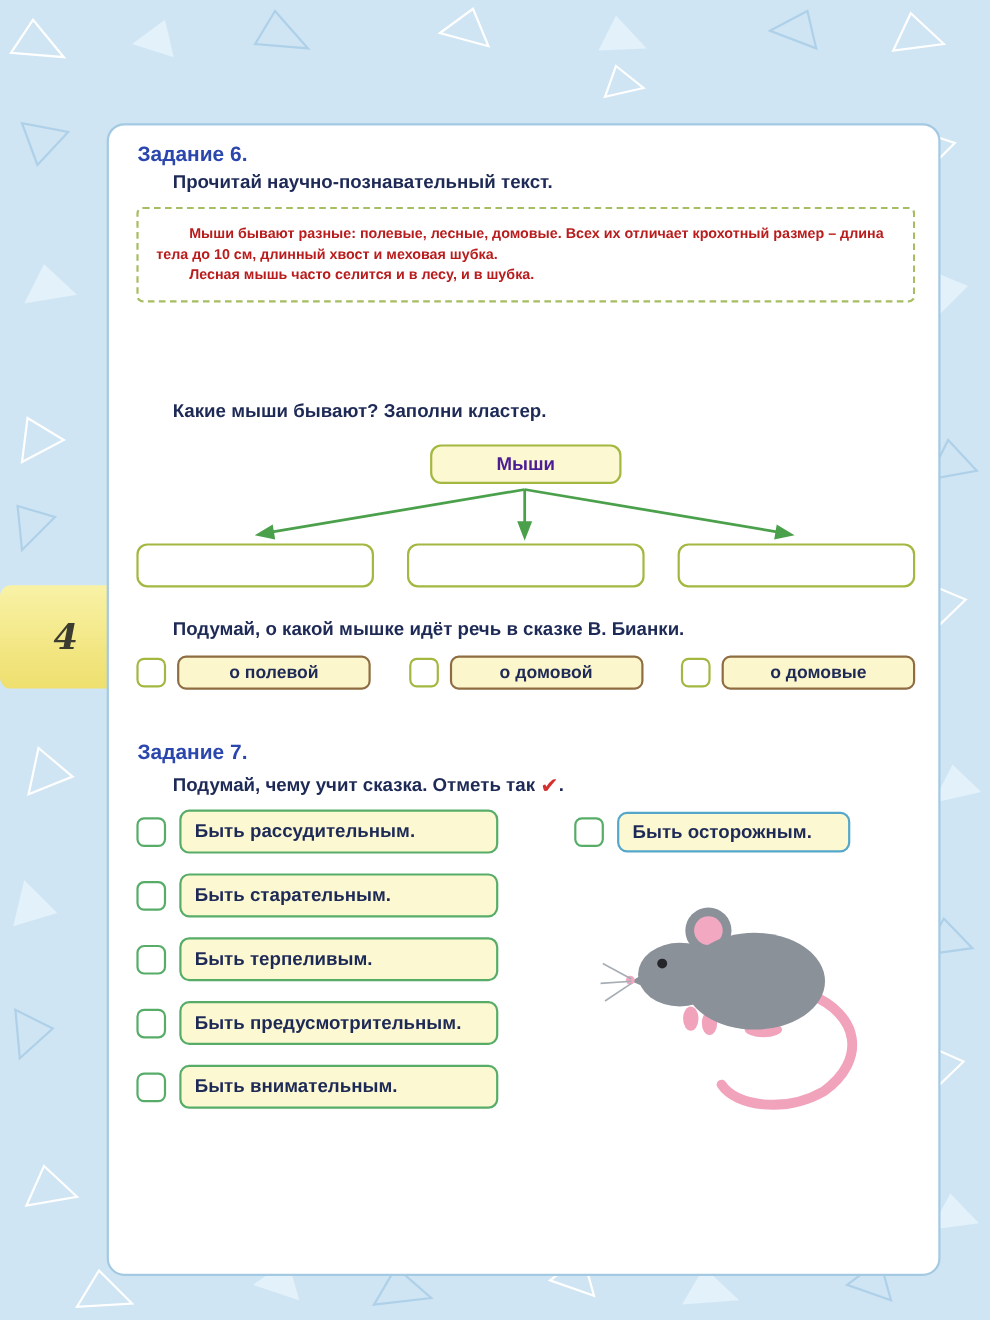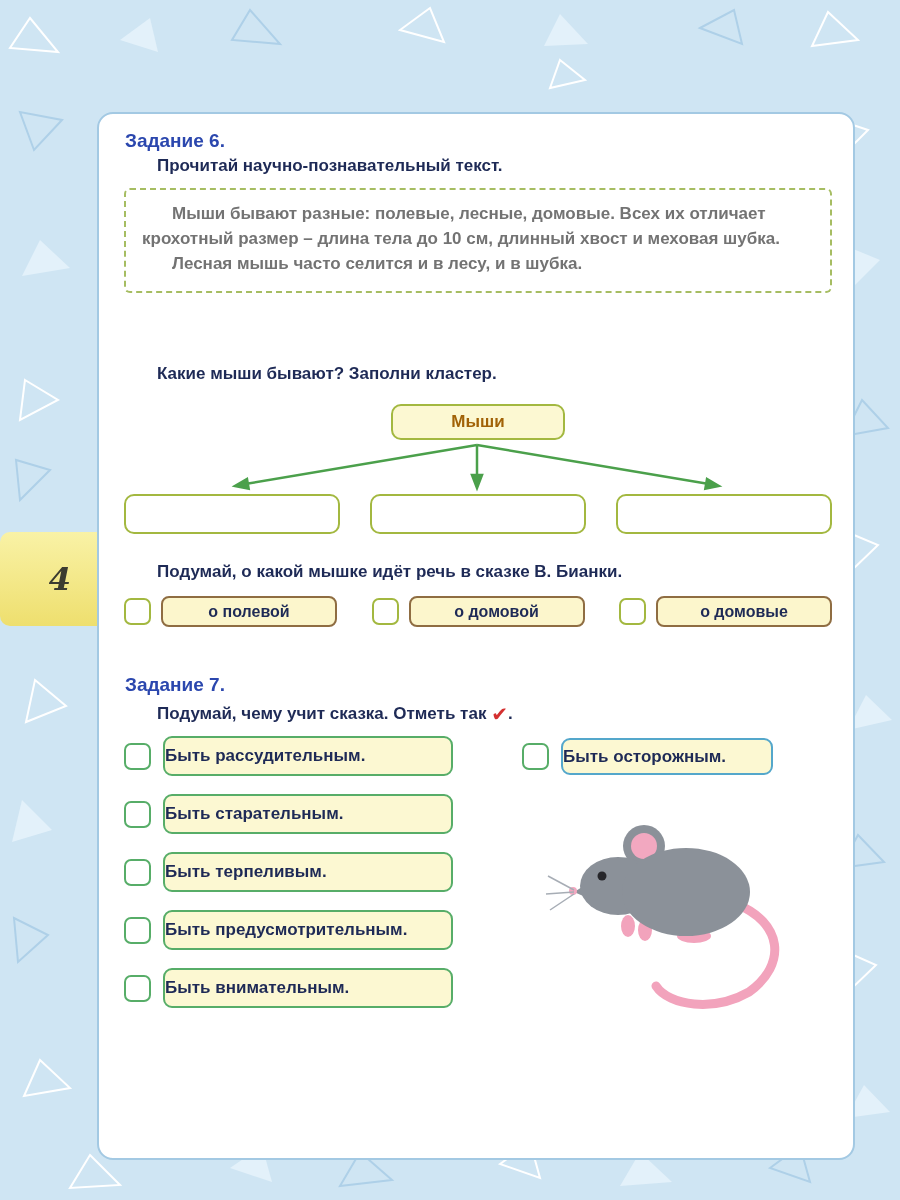--- a/index.html
+++ b/index.html
@@ -24,28 +24,28 @@
     font-style:italic;font-weight:700;font-size:32px;color:#3c3c30;
   }
   .hdr{position:absolute;font-weight:700;font-size:19px;color:#2b47ae;white-space:nowrap;}
   .txt{position:absolute;font-weight:700;font-size:17px;color:#1e2a56;white-space:nowrap;}
   .reading-box{
     position:absolute;left:25px;top:74px;width:708px;box-sizing:border-box;
     border:2px dashed #a6bd62;border-radius:6px;padding:12px 16px 14px;
     background:#ffffff;
   }
   .reading-box p{
-    margin:0;text-indent:30px;font-size:17px;font-weight:700;
-    color:#737373;line-height:1.47;
+    margin:0;text-indent:30px;font-size:13px;font-weight:700;
+    color:#b91c1c;line-height:1.47;
   }
   .root-box{
     position:absolute;left:292px;top:290px;width:174px;height:36px;
     background:#fcf8d2;border:2px solid #a3b840;border-radius:10px;
     display:flex;align-items:center;justify-content:center;
-    font-weight:700;font-size:17px;color:#a16207;box-sizing:border-box;
+    font-weight:700;font-size:17px;color:#4c1d95;box-sizing:border-box;
   }
   .arrows{position:absolute;left:24px;top:328px;}
   .cluster-row{
     position:absolute;left:25px;top:380px;width:708px;
     display:flex;justify-content:space-between;
   }
   .cluster-box{
     width:216px;height:40px;border:2px solid #a3b840;border-radius:10px;
     background:#ffffff;box-sizing:border-box;
   }
@@ -62,21 +62,21 @@
   .opt-label{
     width:176px;height:31px;border:2px solid #8f6d42;border-radius:8px;
     background:#fcf6cc;display:flex;align-items:center;justify-content:center;
     font-weight:700;font-size:16px;color:#1e2a56;box-sizing:border-box;
   }
   .chk{color:#d43030;font-size:20px;vertical-align:-2px;}
   .t7-list{position:absolute;left:25px;top:622px;display:flex;flex-direction:column;gap:18px;}
   .t7-row{display:flex;align-items:center;gap:12px;}
   .t7-label{
     width:290px;height:40px;border:2px solid #57ad68;border-radius:9px;
-    background:#fcf8d2;display:flex;align-items:center;padding-left:0;
+    background:#fcf8d2;display:flex;align-items:center;padding-left:12px;
     font-weight:700;font-size:17px;color:#1e2a56;box-sizing:border-box;
   }
   .t7-right{position:absolute;left:423px;top:624px;display:flex;align-items:center;gap:12px;}
   .t7-label.blue{border-color:#54a7cb;width:212px;height:37px;}
   .mouse{position:absolute;left:445px;top:700px;}
 </style>
 </head>
 <body>
 
 <svg class="bg" width="900" height="1200" viewBox="0 0 900 1200">

